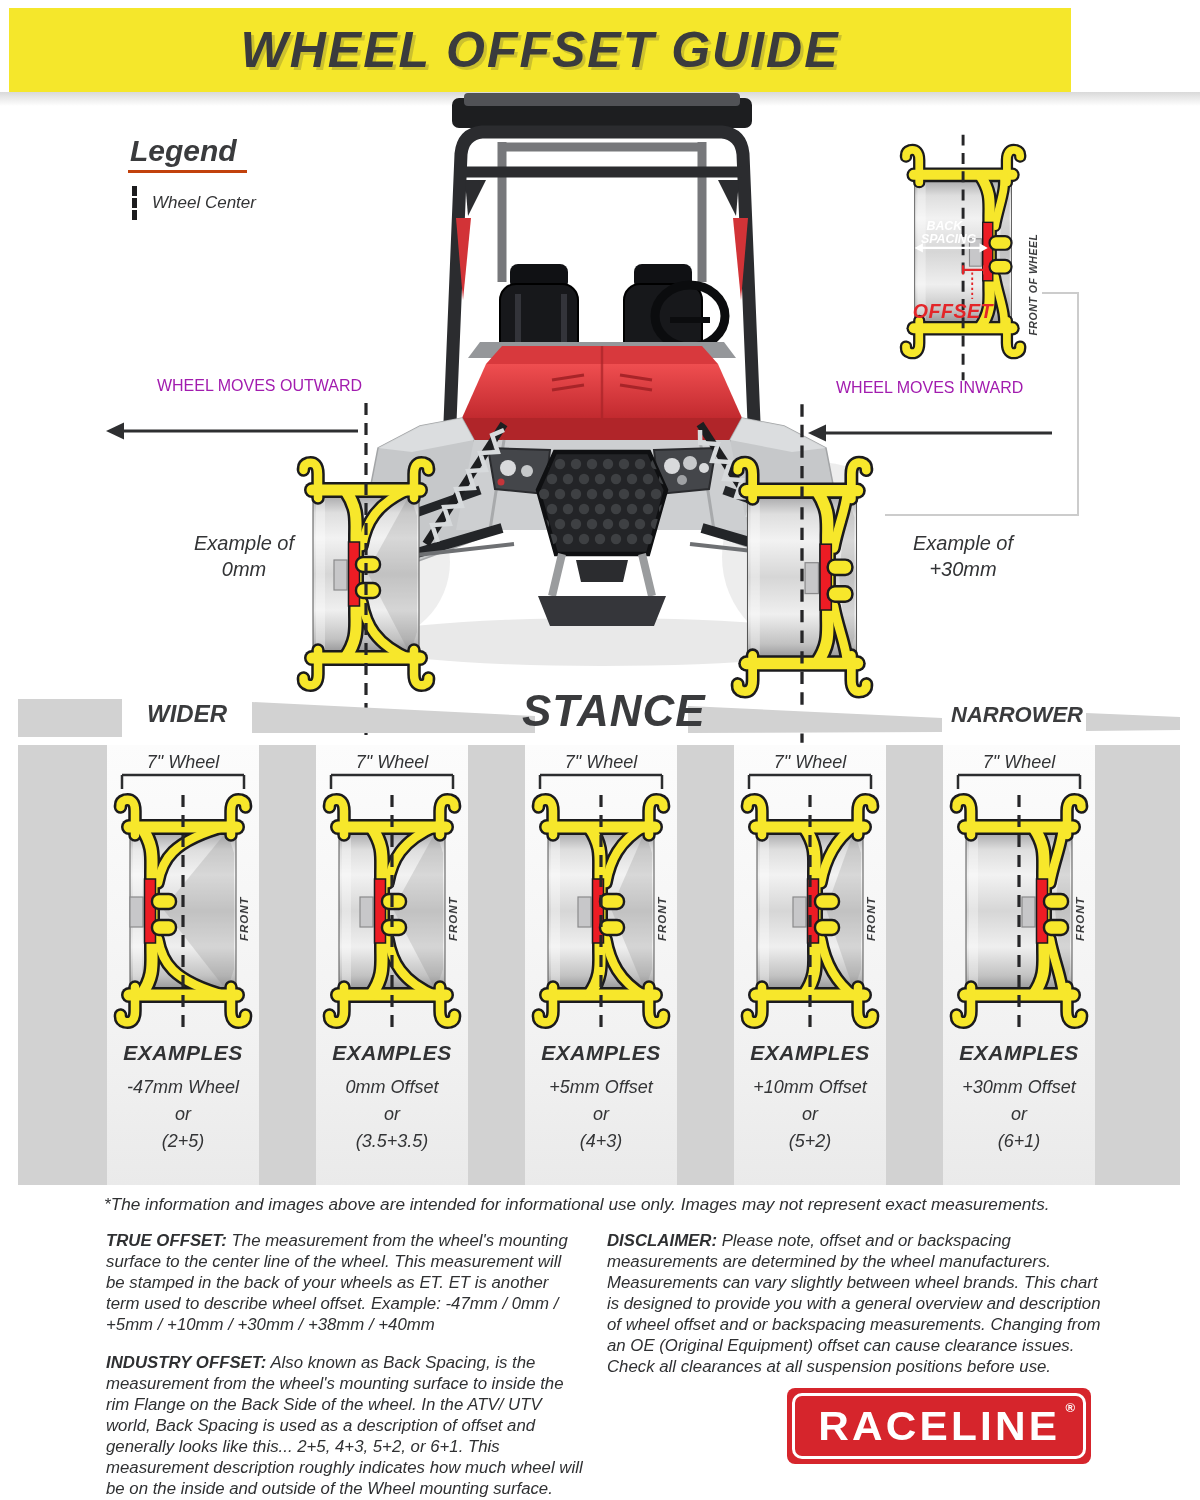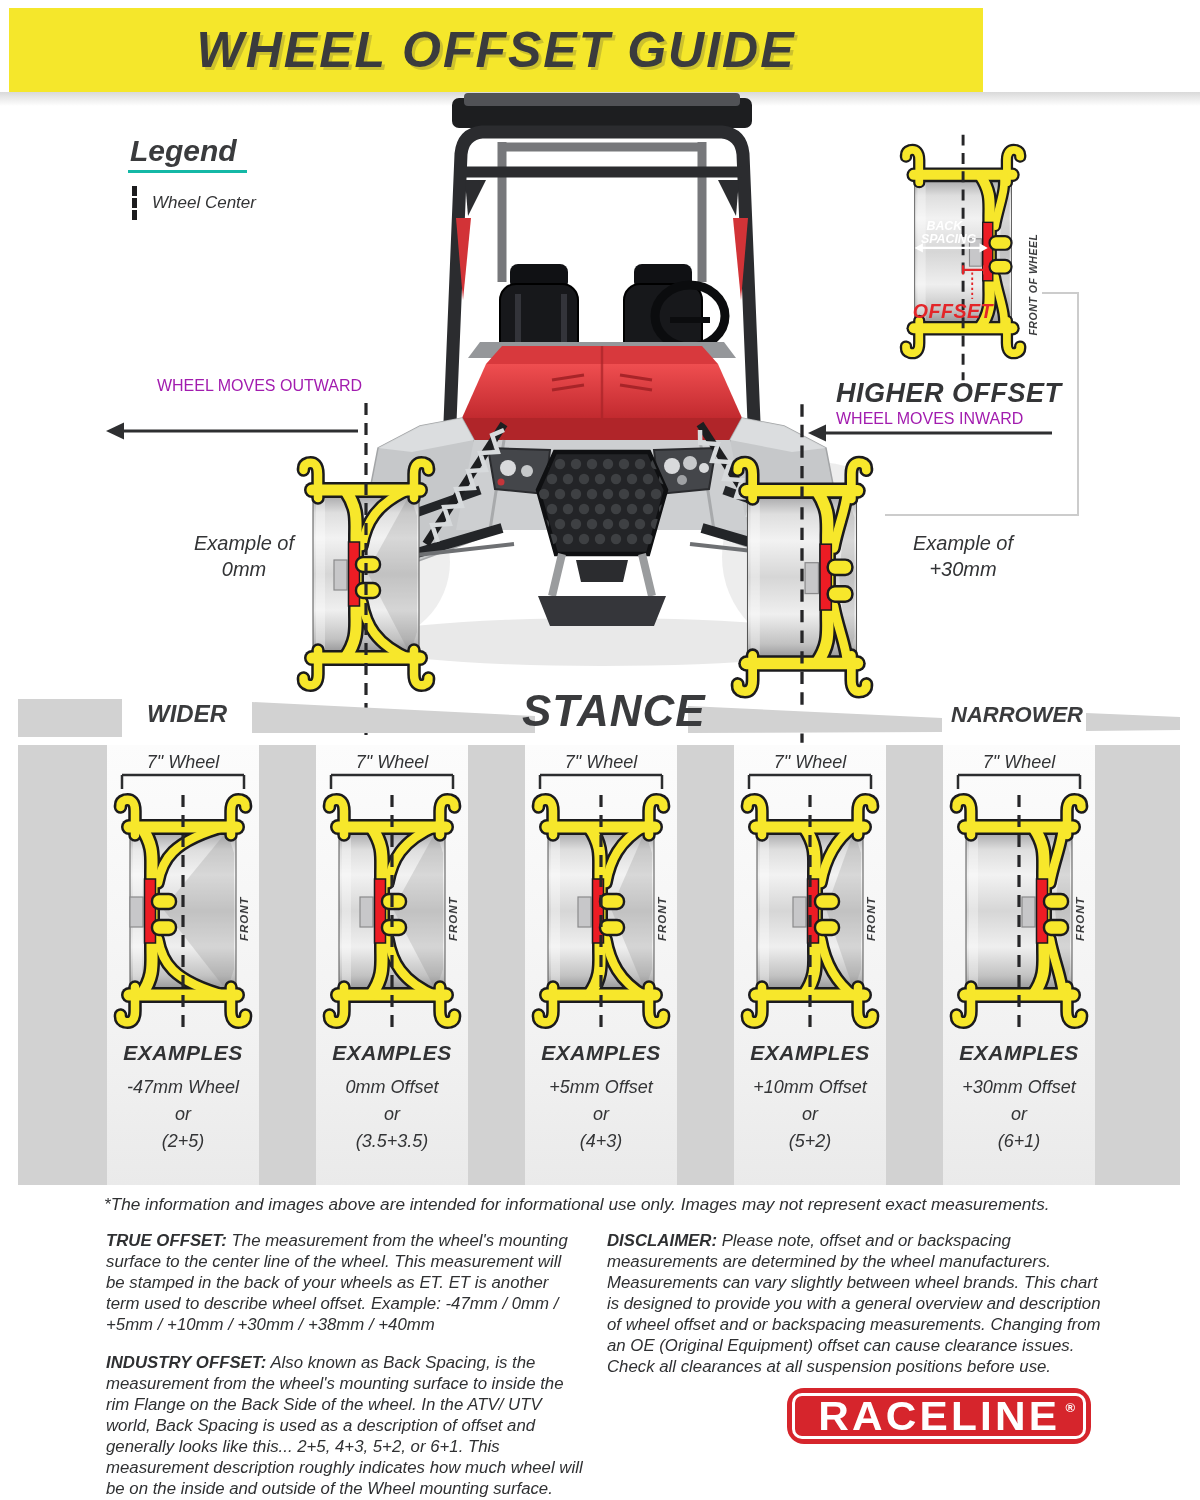--- a/index.html
+++ b/index.html
@@ -2,31 +2,31 @@
 <html><head>
 <meta charset="utf-8">
 <style>
   html,body{margin:0;padding:0}
   body{width:1200px;height:1500px;position:relative;background:#fff;
        font-family:"Liberation Sans",sans-serif;color:#3b3c3e;overflow:hidden}
   .abs{position:absolute}
   svg{display:block}
 
   
-  .banner{left:9px;top:8px;width:974px;height:84px;background:#F5E72B;
+  .banner{left:9px;top:8px;width:1062px;height:84px;background:#F5E72B;
           display:flex;align-items:center;justify-content:center}
   .banner-title{font-size:50px;font-weight:800;font-style:italic;letter-spacing:2px;
           color:#3a3b3d;text-shadow:3px 3px 0 rgba(58,59,61,.22);margin:0}
   .banner-shadow{left:0;top:92px;width:1200px;height:14px;
           background:linear-gradient(#d9d9d9,#ffffff)}
 
   
   .legend{left:128px;top:134px}
   .legend-title{font-size:30px;font-style:italic;font-weight:600;color:#3a3b3d;
-          border-bottom:3px solid #14b8a6;display:inline-block;padding:0 10px 2px 2px}
+          border-bottom:3px solid #c2410c;display:inline-block;padding:0 10px 2px 2px}
   .legend-item{display:flex;align-items:center;gap:15px;margin-top:13px;
           font-size:17px;font-style:italic;color:#333436}
   .sw-red{width:13px;height:36px;background:#ED1C24}
   .sw-dash{width:0;height:34px;border-left:5px dashed #1c1c1e;margin-left:4px}
 
   
   .lower-offset{left:96px;top:376px;width:266px;text-align:right}
   .higher-offset{left:836px;top:378px;width:236px;text-align:left}
   .dir-t1{font-size:27px;font-weight:800;font-style:italic;letter-spacing:.5px;color:#343537}
   .dir-t2{font-size:16px;margin-top:1px;color:#a21caf}
@@ -55,22 +55,22 @@
 
   
   .footnote{left:104px;top:1194px;width:1010px;font-size:17.2px;font-style:italic;color:#2f3032}
   .para{font-size:16.8px;line-height:21px;font-style:italic;color:#2f3032}
   .para .term{font-weight:800}
   .p-true{left:106px;top:1230px;width:474px}
   .p-industry{left:106px;top:1352px;width:482px}
   .p-disclaimer{left:607px;top:1230px;width:500px}
 
   
-  .logo{left:787px;top:1388px;width:304px;height:56px;background:#D6252C;
-        border-radius:17px;padding:5px;box-sizing:border-box}
+  .logo{left:787px;top:1388px;width:304px;height:76px;background:#D6252C;
+        border-radius:8px;padding:5px;box-sizing:border-box}
   .logo-inner{border:3.5px solid #fff;border-radius:10px;height:100%;box-sizing:border-box;
         display:flex;align-items:center;justify-content:center;position:relative}
   .logo-text{font-size:40px;font-weight:900;color:#fff;letter-spacing:3px;
         transform:scaleX(1.06);white-space:nowrap}
   .logo-reg{font-size:13px;font-weight:700;color:#fff;position:absolute;right:8px;top:4px}
 
   .z1{z-index:1}.z2{z-index:2}.z3{z-index:3}.z4{z-index:4}
   .noevt{pointer-events:none}
 </style>
 </head>
@@ -358,21 +358,20 @@
   <div class="legend-item">
     <span class="sw-dash"></span>
     <span>Wheel Center</span>
   </div>
 </div>
 
 <div class="abs lower-offset z4">
   <div class="dir-t2">WHEEL MOVES OUTWARD</div>
 </div>
 <div class="abs higher-offset z4">
-  <div class="dir-t1">HIGHER OFFSET</div>
   <div class="dir-t2">WHEEL MOVES INWARD</div>
 </div>
 
 <div class="abs example-label ex-left z4">
   <div>Example of</div>
   <div>0mm</div>
 </div>
 <div class="abs example-label ex-right z4">
   <div>Example of</div>
   <div>+30mm</div>

